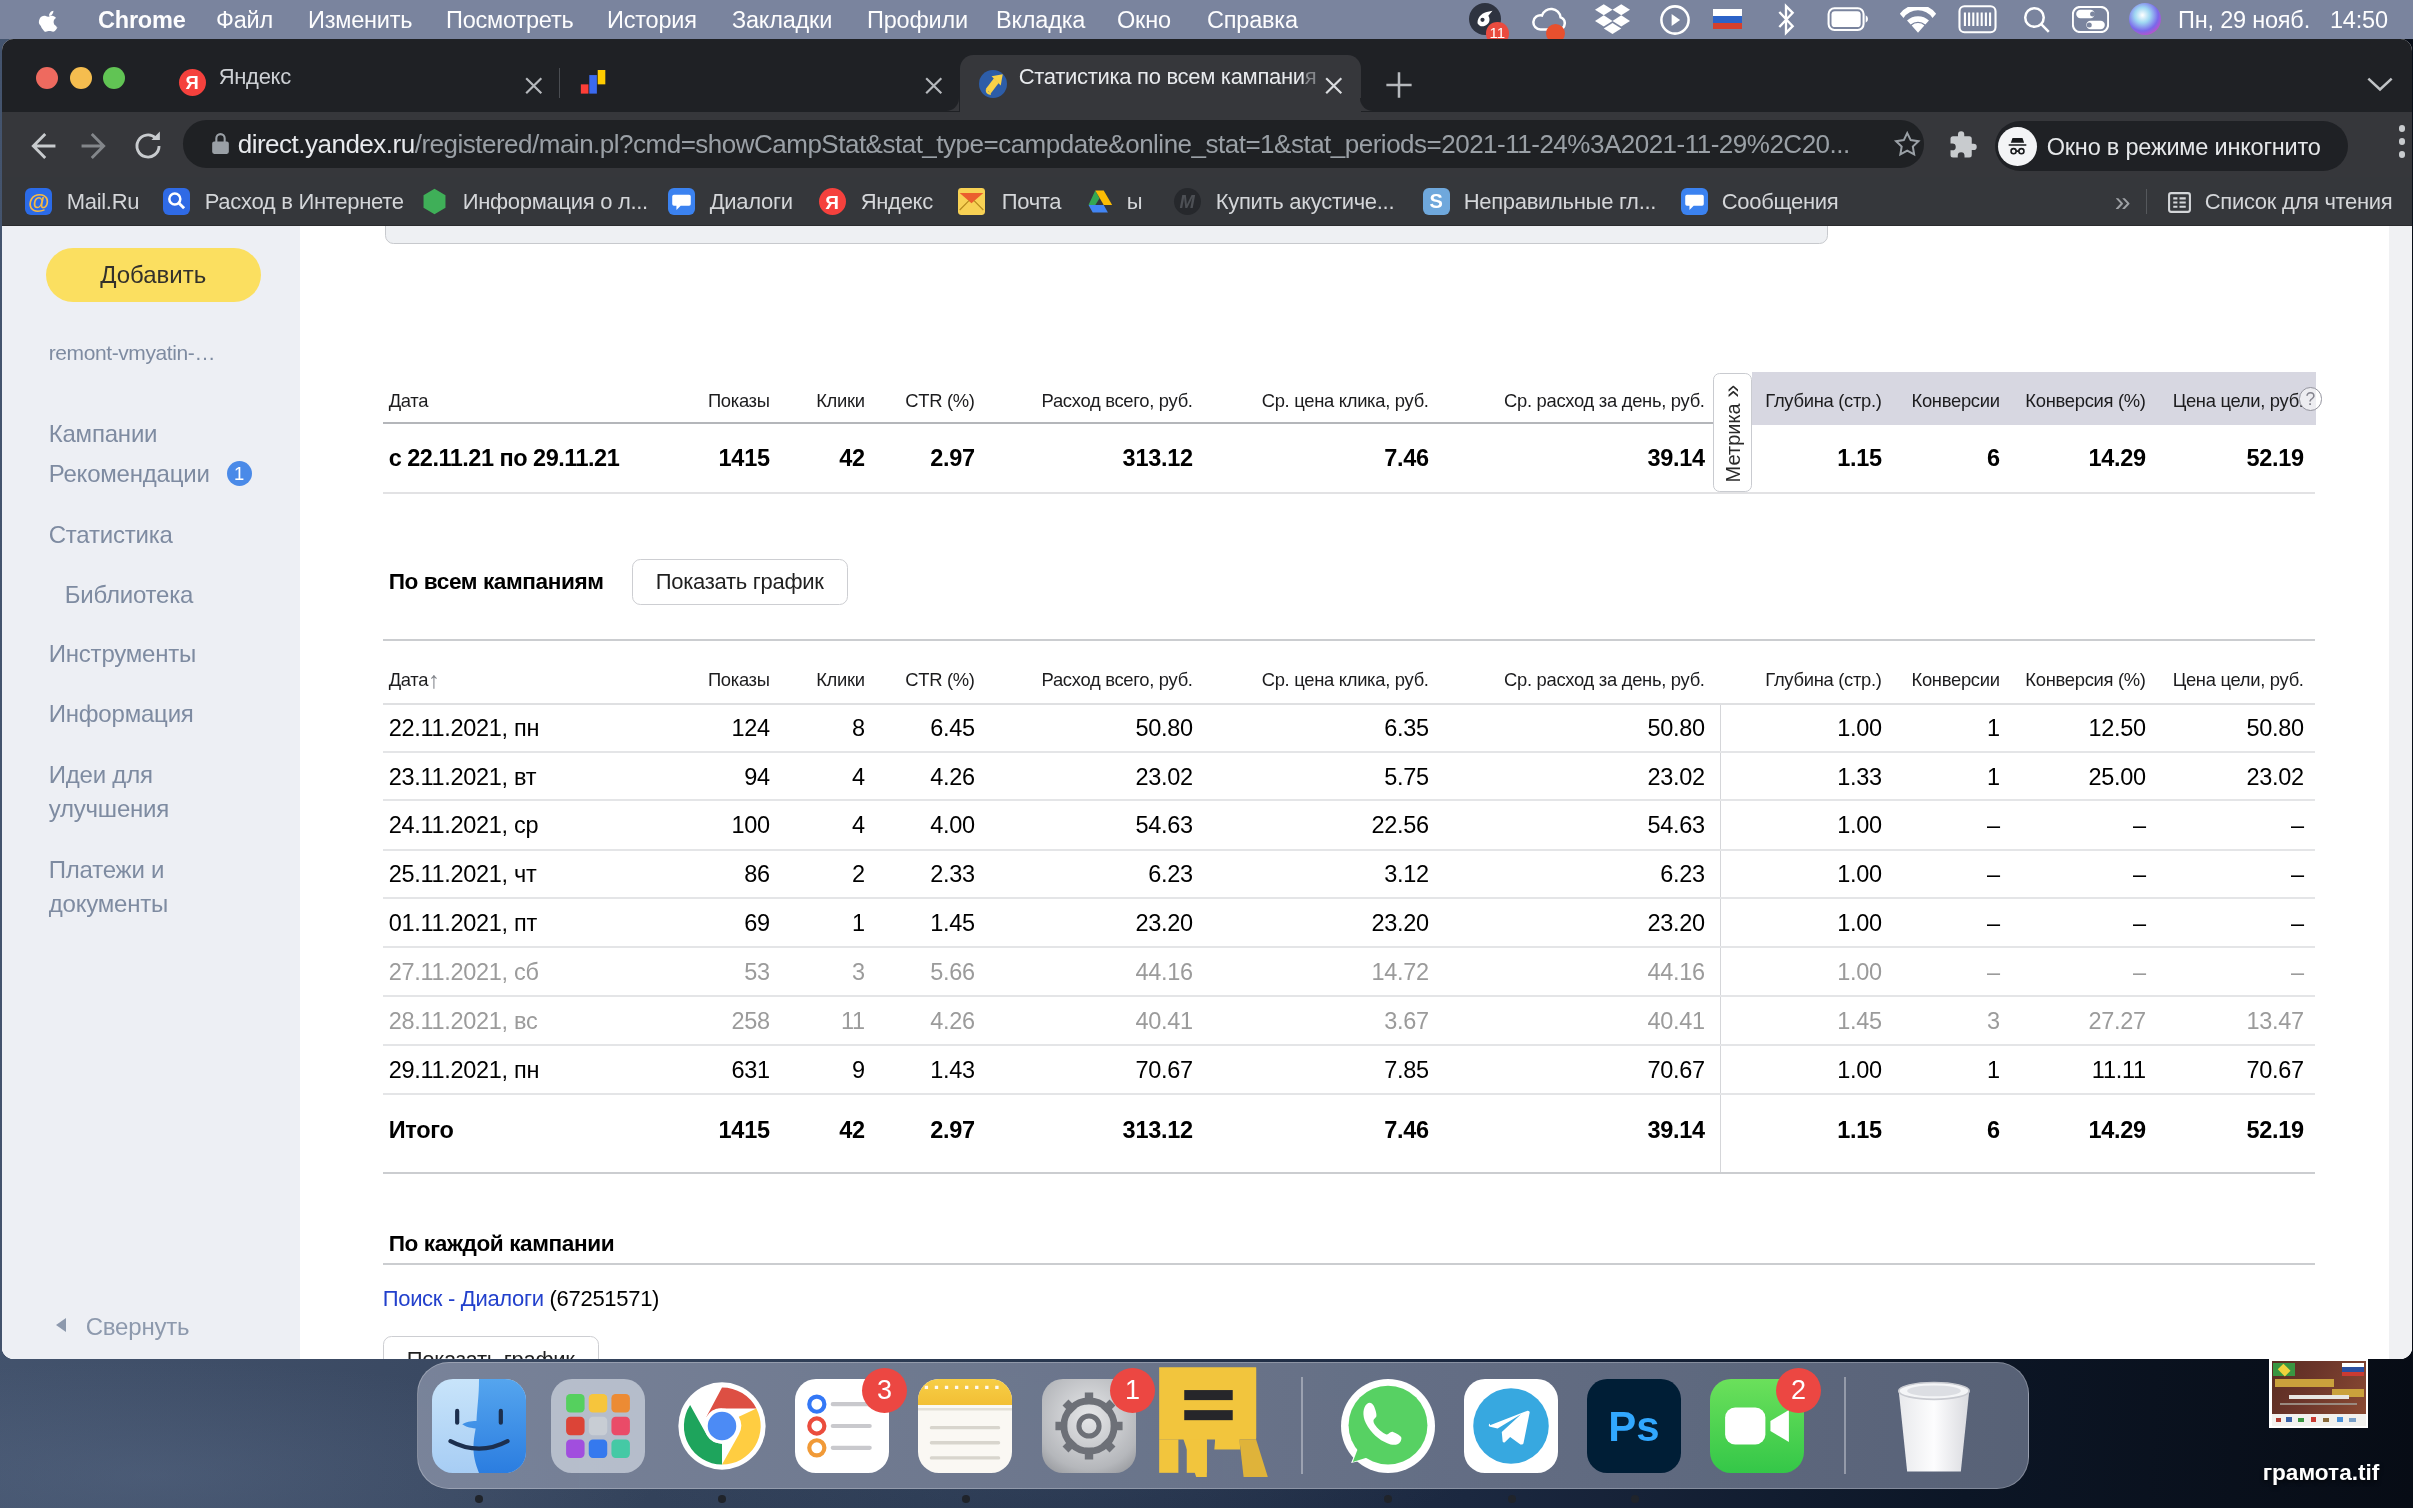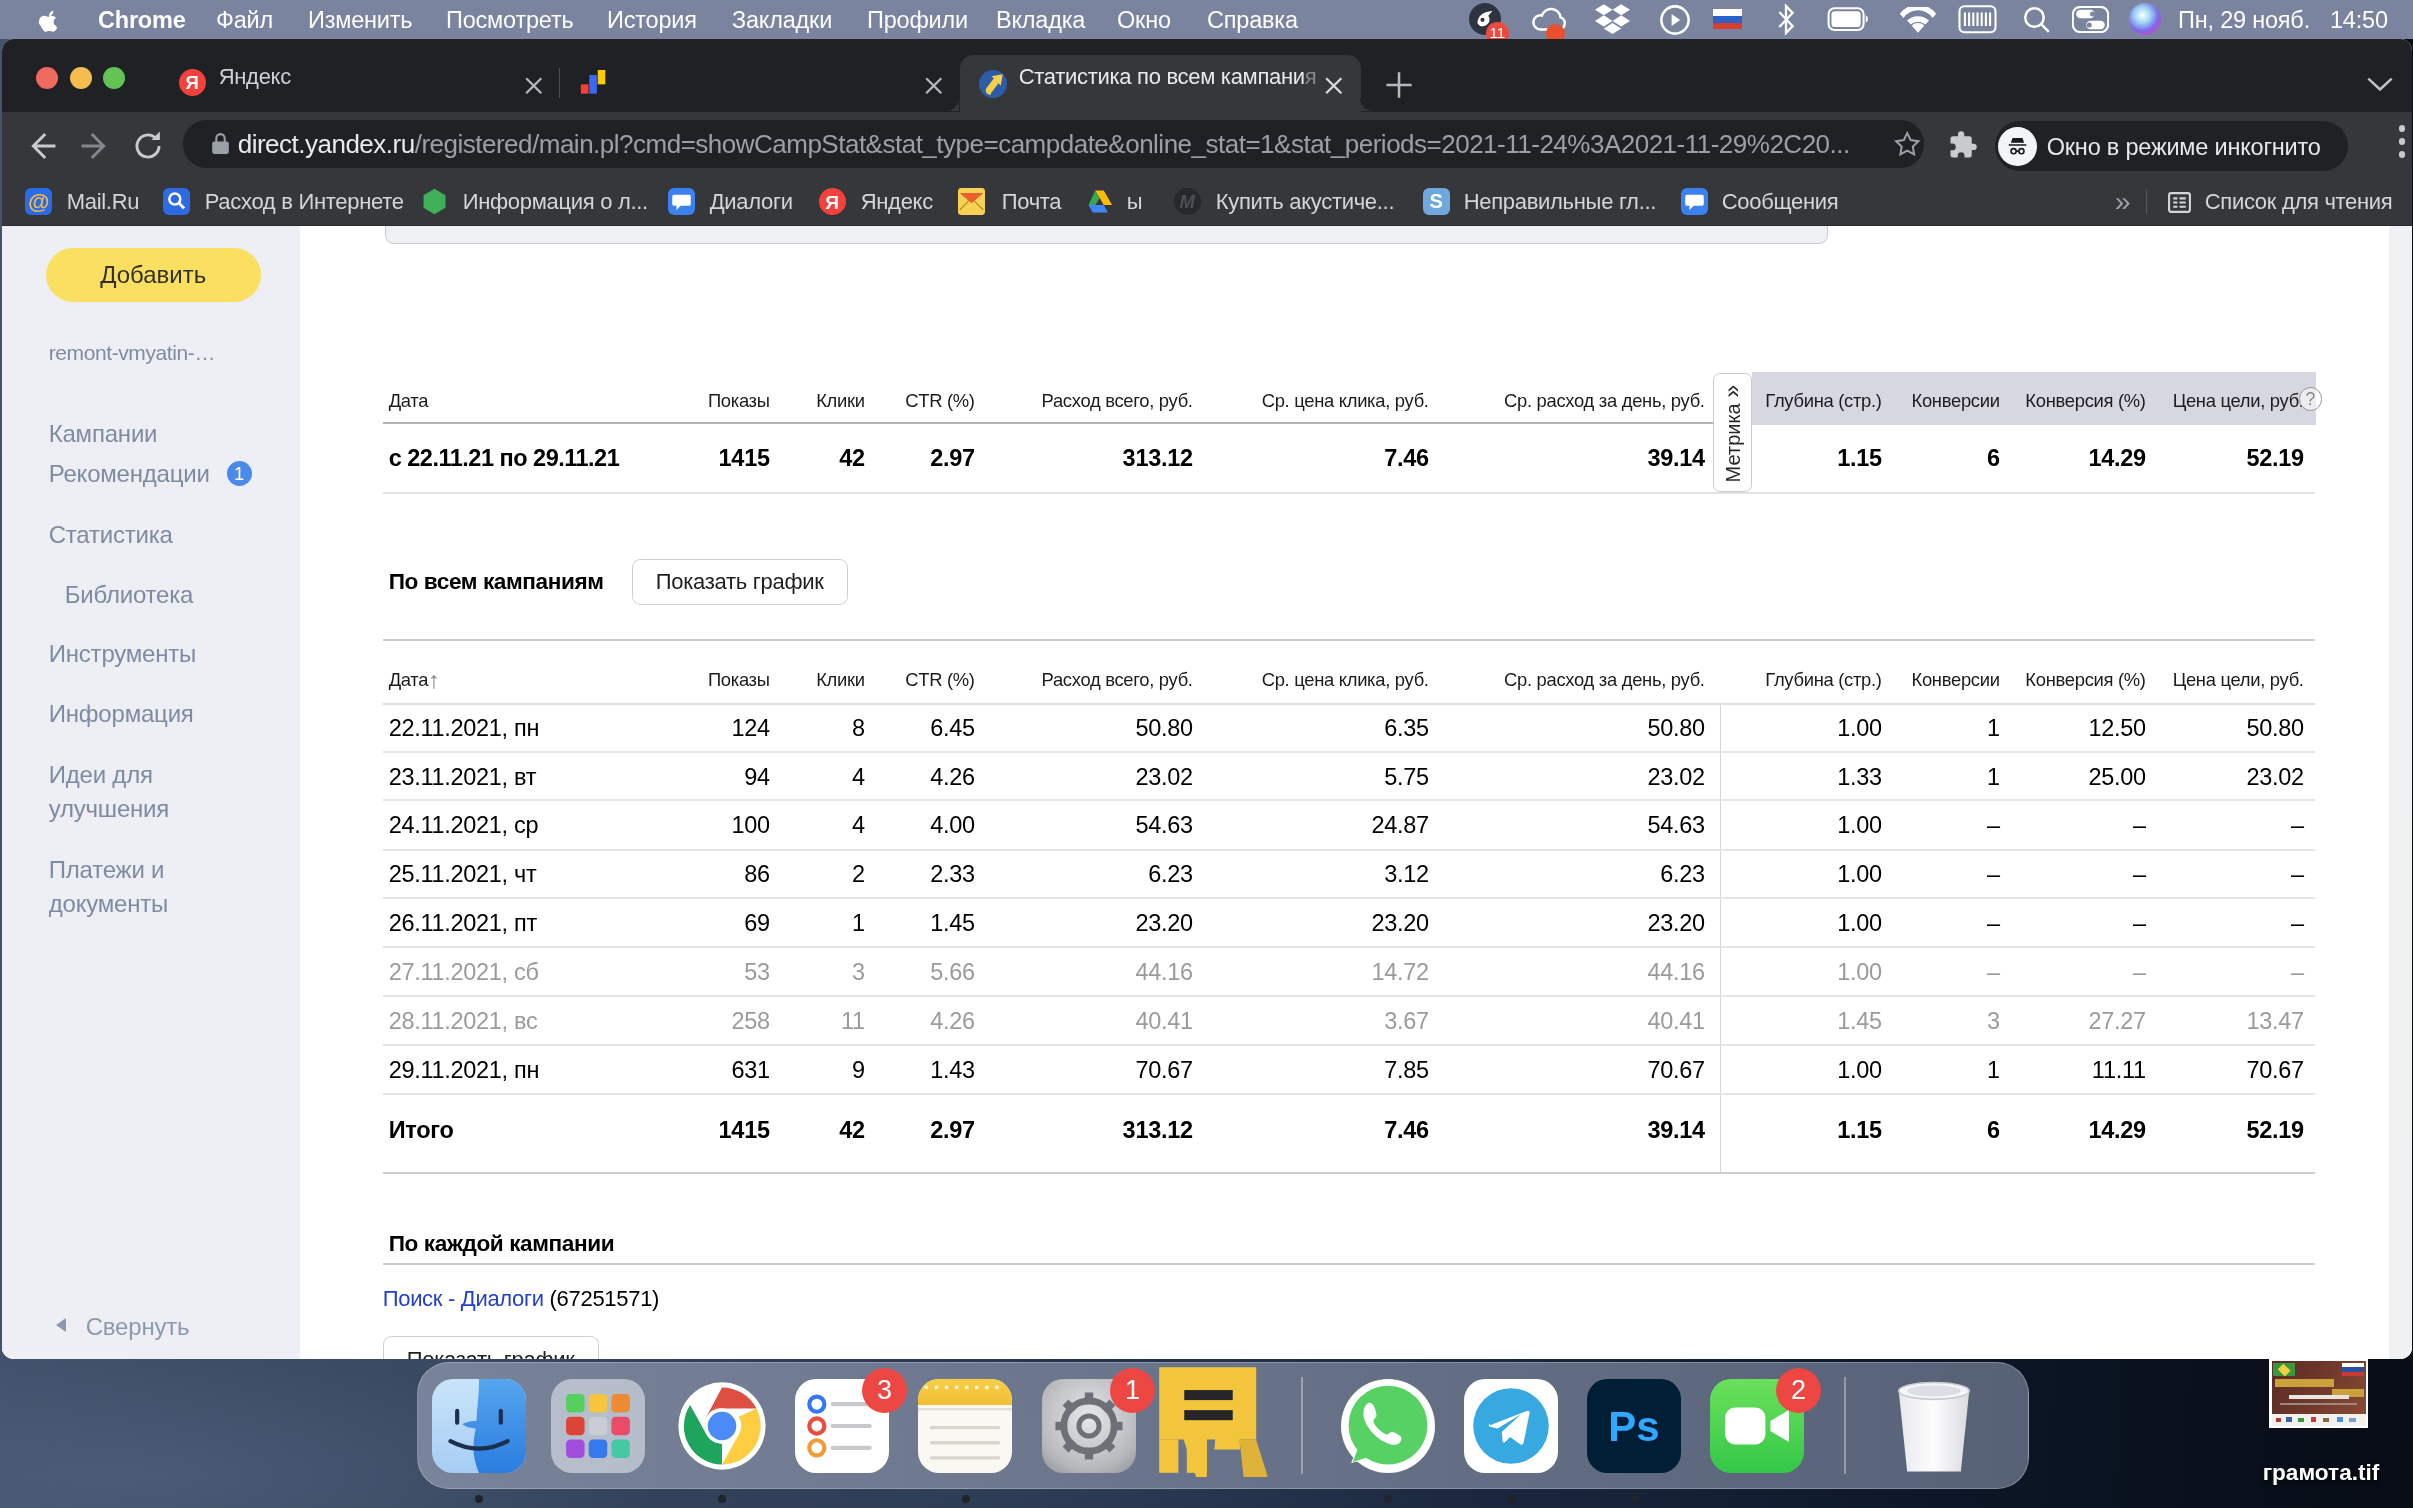--- a/index.html
+++ b/index.html
@@ -360,21 +360,21 @@
           <span class="k9">25.00</span>
           <span class="k10">23.02</span>
         </div>
       <div class="hline" style="left:381px;top:573px;width:1932px;"></div>
       <div class="trow" style="top:582px;">
           <span class="datec">24.11.2021, ср</span>
           <span class="k1">100</span>
           <span class="k2">4</span>
           <span class="k3">4.00</span>
           <span class="k4">54.63</span>
-          <span class="k5">24.87</span>
+          <span class="k5">22.56</span>
           <span class="k6">54.63</span>
           <span class="k7">1.00</span>
           <span class="k8">–</span>
           <span class="k9">–</span>
           <span class="k10">–</span>
         </div>
       <div class="hline" style="left:381px;top:623px;width:1932px;"></div>
       <div class="trow" style="top:631px;">
           <span class="datec">25.11.2021, чт</span>
           <span class="k1">86</span>
@@ -383,21 +383,21 @@
           <span class="k4">6.23</span>
           <span class="k5">3.12</span>
           <span class="k6">6.23</span>
           <span class="k7">1.00</span>
           <span class="k8">–</span>
           <span class="k9">–</span>
           <span class="k10">–</span>
         </div>
       <div class="hline" style="left:381px;top:671px;width:1932px;"></div>
       <div class="trow" style="top:680px;">
-          <span class="datec">26.11.2021, пт</span>
+          <span class="datec">01.11.2021, пт</span>
           <span class="k1">69</span>
           <span class="k2">1</span>
           <span class="k3">1.45</span>
           <span class="k4">23.20</span>
           <span class="k5">23.20</span>
           <span class="k6">23.20</span>
           <span class="k7">1.00</span>
           <span class="k8">–</span>
           <span class="k9">–</span>
           <span class="k10">–</span>

